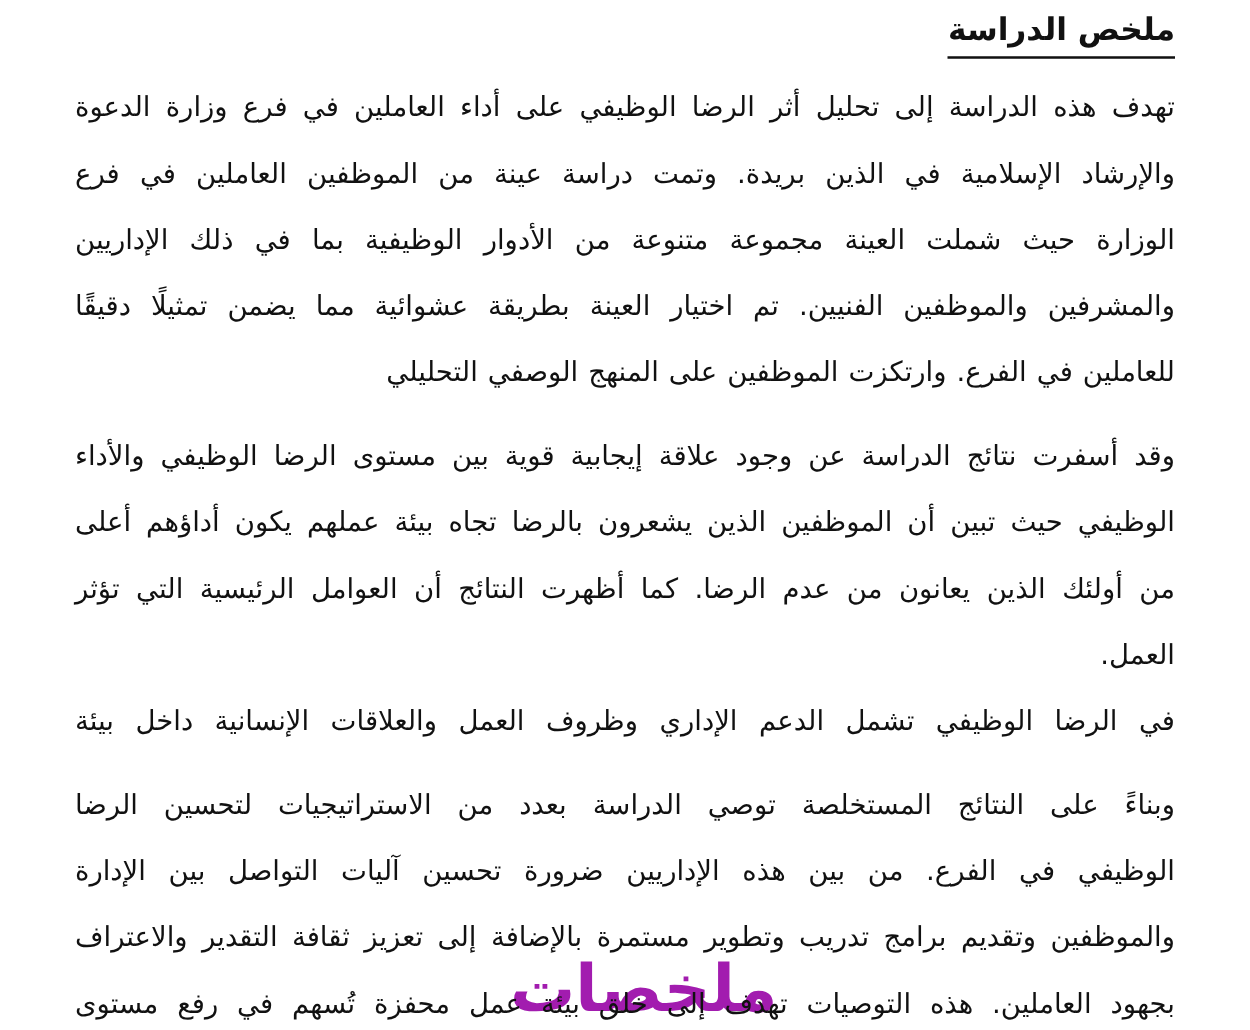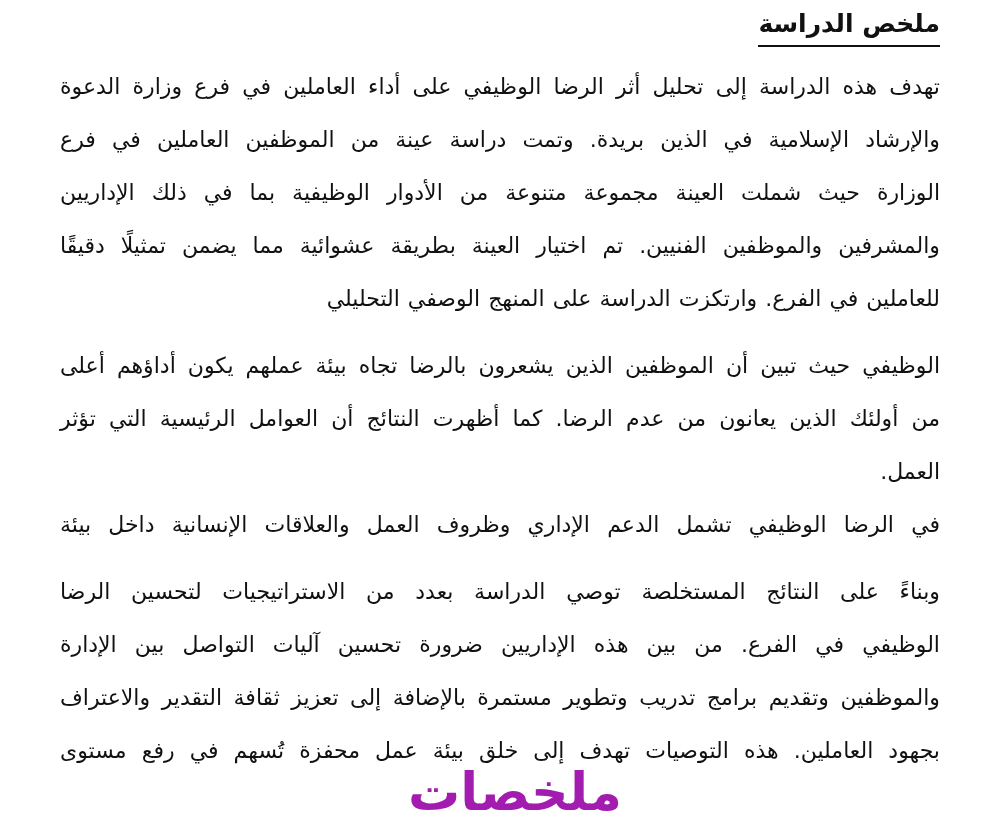--- a/index.html
+++ b/index.html
@@ -64,23 +64,24 @@
 <div class="page">
   <div class="watermark">ملخصات</div>
   <div class="content">
     <h1 class="doc-title">ملخص الدراسة</h1>
     <div>
         <div class="para">
           <div class="line">تهدف هذه الدراسة إلى تحليل أثر الرضا الوظيفي على أداء العاملين في فرع وزارة الدعوة</div>
           <div class="line">والإرشاد الإسلامية في الذين بريدة. وتمت دراسة عينة من الموظفين العاملين في فرع</div>
           <div class="line">الوزارة حيث شملت العينة مجموعة متنوعة من الأدوار الوظيفية بما في ذلك الإداريين</div>
           <div class="line">والمشرفين والموظفين الفنيين. تم اختيار العينة بطريقة عشوائية مما يضمن تمثيلًا دقيقًا</div>
-          <div class="line last">للعاملين في الفرع. وارتكزت الدراسة على المنهج الوصفي التحليلي</div>
+          <div class="line last">للعاملين في الفرع. وارتكزت الموظفين على المنهج الوصفي التحليلي</div>
         </div>
         <div class="para">
+          <div class="line">وقد أسفرت نتائج الدراسة عن وجود علاقة إيجابية قوية بين مستوى الرضا الوظيفي والأداء</div>
           <div class="line">الوظيفي حيث تبين أن الموظفين الذين يشعرون بالرضا تجاه بيئة عملهم يكون أداؤهم أعلى</div>
           <div class="line">من أولئك الذين يعانون من عدم الرضا. كما أظهرت النتائج أن العوامل الرئيسية التي تؤثر</div>
           <div class="line last">العمل.</div>
           <div class="line">في الرضا الوظيفي تشمل الدعم الإداري وظروف العمل والعلاقات الإنسانية داخل بيئة</div>
         </div>
         <div class="para">
           <div class="line">وبناءً على النتائج المستخلصة توصي الدراسة بعدد من الاستراتيجيات لتحسين الرضا</div>
           <div class="line">الوظيفي في الفرع. من بين هذه الإداريين ضرورة تحسين آليات التواصل بين الإدارة</div>
           <div class="line">والموظفين وتقديم برامج تدريب وتطوير مستمرة بالإضافة إلى تعزيز ثقافة التقدير والاعتراف</div>
           <div class="line">بجهود العاملين. هذه التوصيات تهدف إلى خلق بيئة عمل محفزة تُسهم في رفع مستوى</div>

